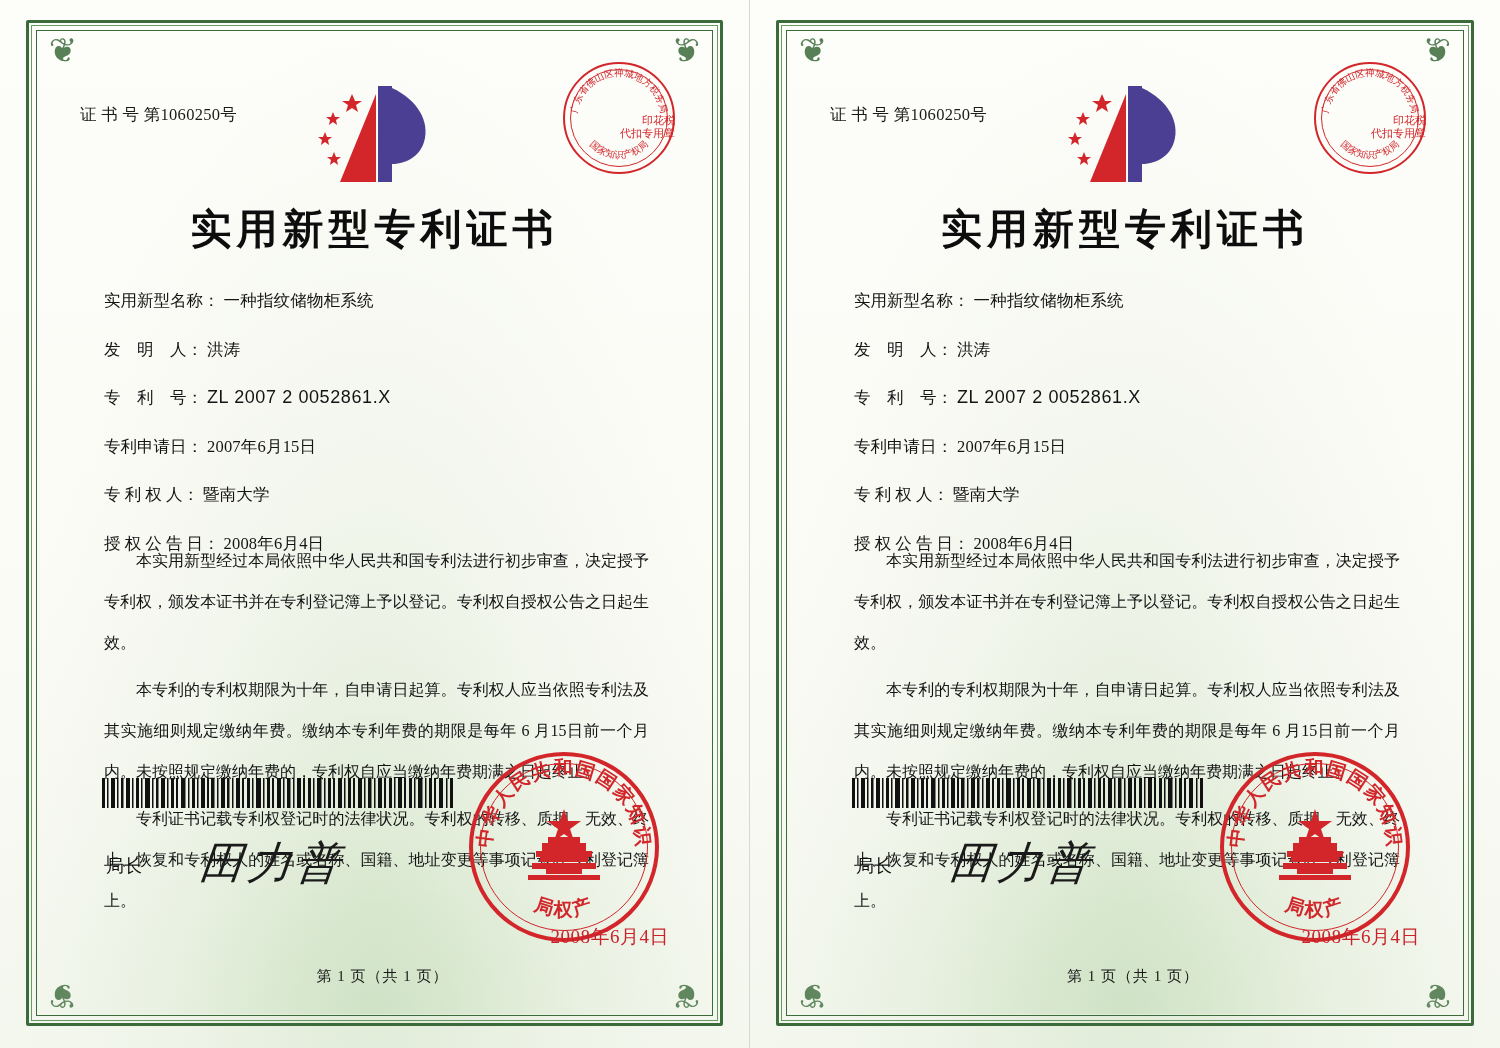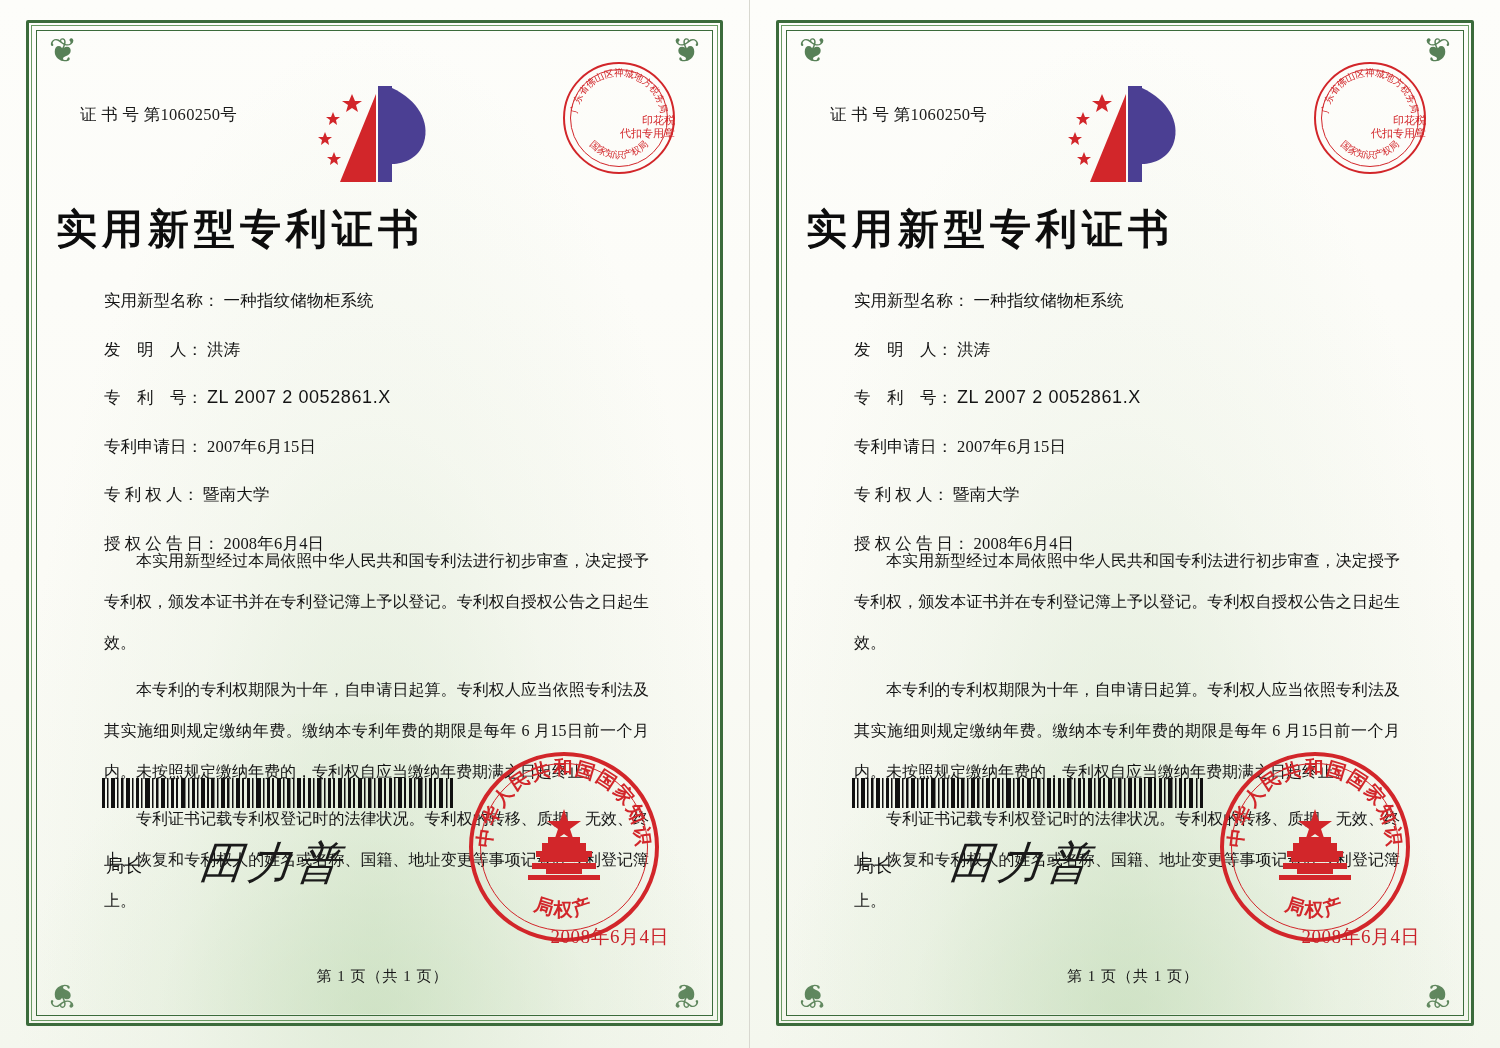--- a/index.html
+++ b/index.html
@@ -117,20 +117,21 @@
     font-size: 11px;
     line-height: 13px;
     font-family: "Liberation Sans", sans-serif;
   }
 
   h1.title {
     position: absolute;
     left: 0; right: 0;
     top: 150px;
     margin: 0;
+    text-align: center;
     font-size: 41px;
     letter-spacing: 5px;
     font-weight: bold;
     color: #0d0d0d;
     font-family: "Liberation Serif", "DejaVu Serif", serif;
   }
 
   .fields {
     position: absolute;
     left: 48px;

